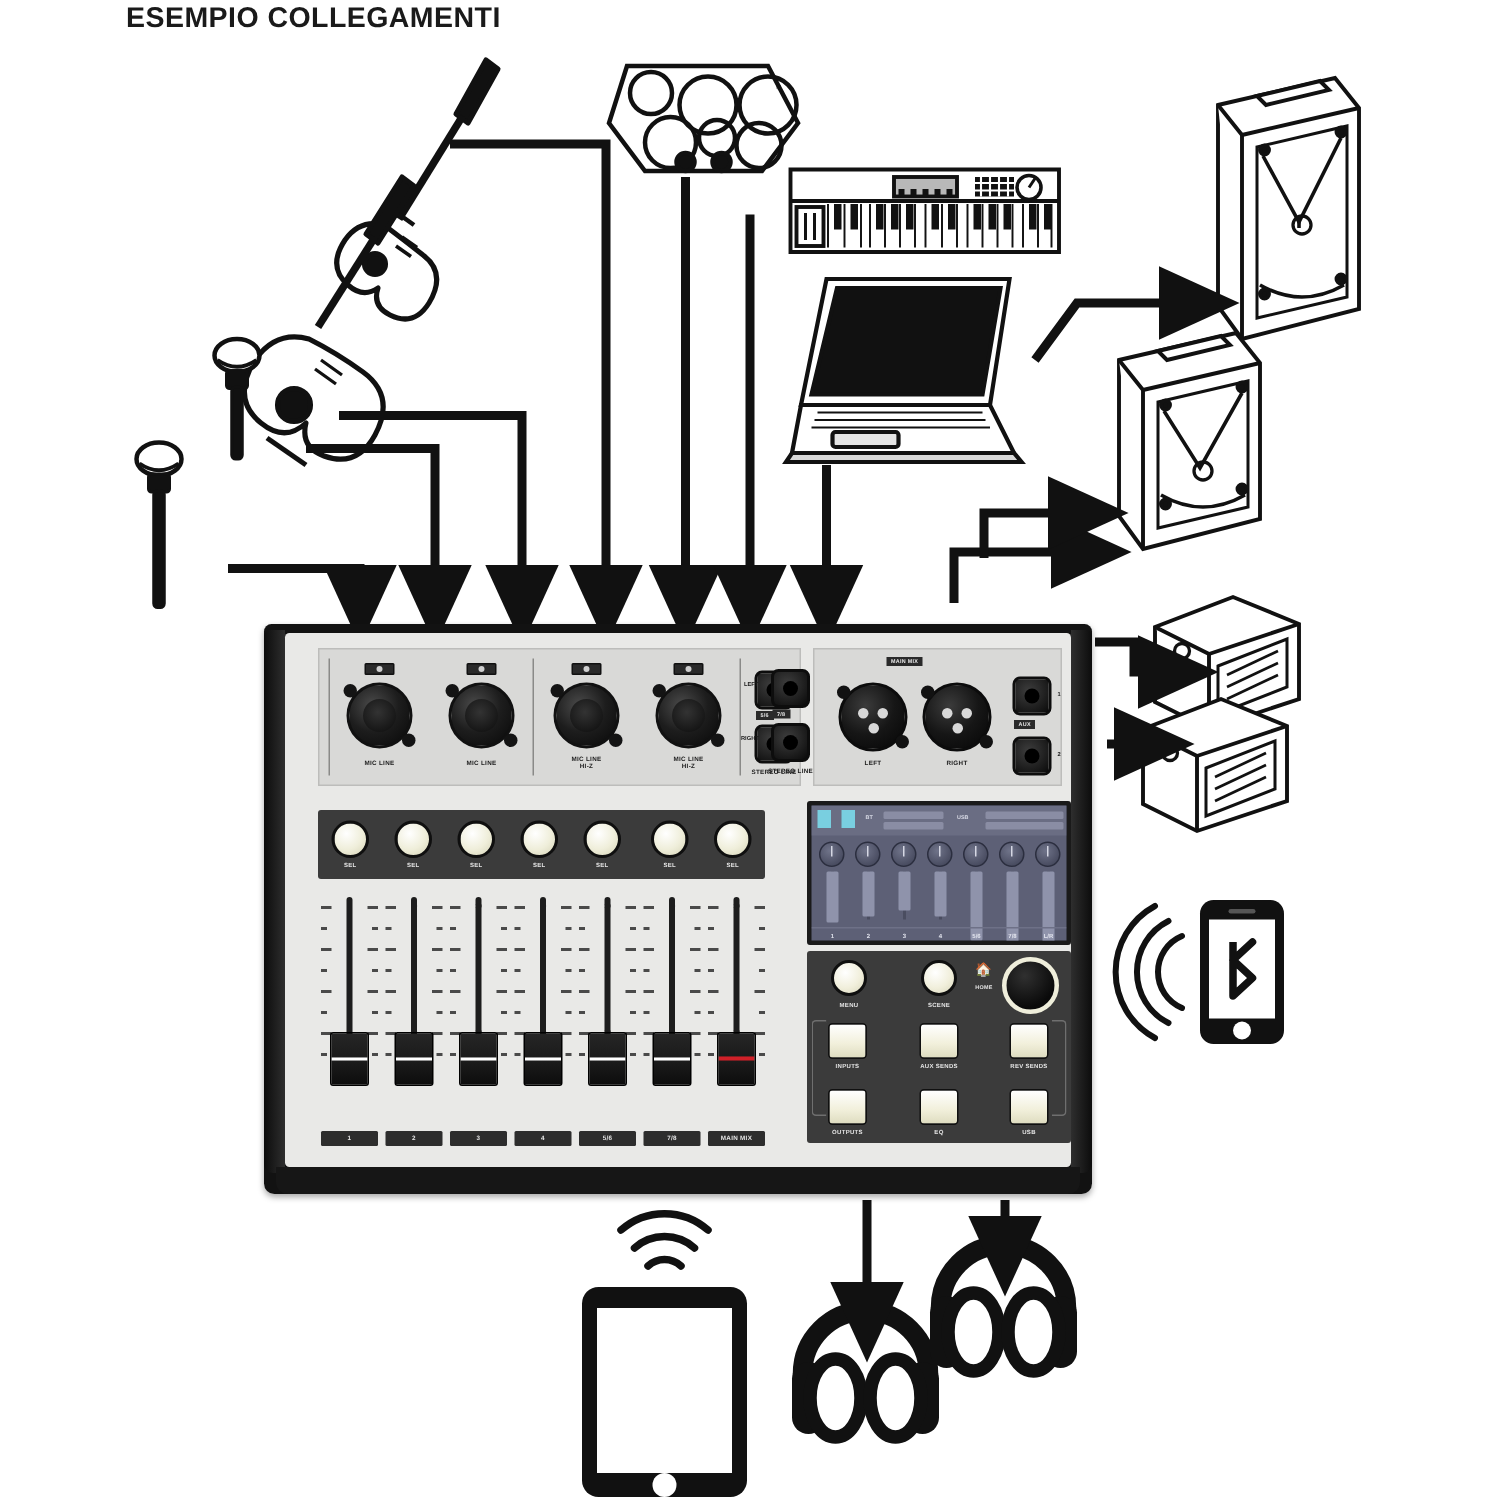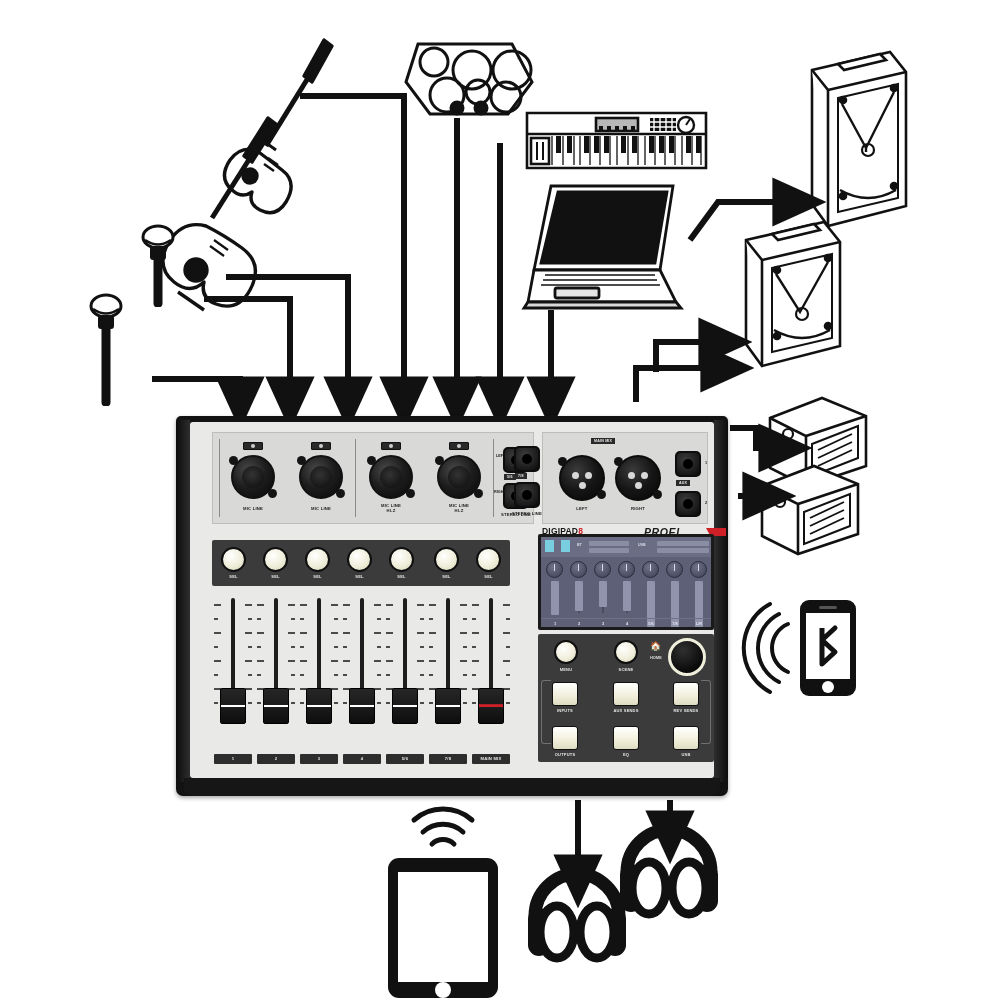--- a/index.html
+++ b/index.html
@@ -204,20 +204,21 @@
     color:#e3e3e3; font-weight:bold; letter-spacing:.2px; }
   .bracket { position:absolute; border:1px solid #6f6f6f; border-right:none;
     border-radius:3px 0 0 3px; }
   .bracket.r { border:1px solid #6f6f6f; border-left:none; border-radius:0 3px 3px 0; }
 </style>
 </head>
 <body>
 
 <div id="stage">
 
+  <div id="diagram-title">ESEMPIO COLLEGAMENTI</div>
 
   <svg class="layer" id="art" viewBox="0 0 1000 1000">
     <defs>
       <marker id="ah" markerWidth="9" markerHeight="9" refX="4.6" refY="4.5" orient="auto">
         <path d="M0,0.4 L9,4.5 L0,8.6 Z" fill="#111"></path>
       </marker>
     </defs>
 
     <g fill="none" stroke="#111" stroke-width="3.4" stroke-linejoin="round">
       <path d="M324,40 L332,46 L312,82 L304,76 Z" fill="#111"></path>
@@ -522,27 +523,20 @@
         </div>
         <div class="jlabel" style="left:65px;top:74px;width:60px">RIGHT</div>
 
         <div class="trs" style="left:132px;top:18px"></div>
         <div class="sidetag" style="left:162px;top:28px">1</div>
         <div class="minitag" style="left:133px;top:47px">AUX</div>
         <div class="trs" style="left:132px;top:58px"></div>
         <div class="sidetag" style="left:162px;top:68px">2</div>
       </div>
 
-      <div class="brandline">
-        <div class="brand-model">
-          <em style="font-style:normal">DIGIPAD</em><span>8</span>
-        </div>
-        <div class="brand-name">PROEL</div>
-        <div class="brand-flag"></div>
-      </div>
 
       <div class="sel-strip">
         <div class="selbtn" style="left:9px"></div>
         <div class="sellbl" style="left:9px">SEL</div>
         <div class="selbtn" style="left:51px"></div>
         <div class="sellbl" style="left:51px">SEL</div>
         <div class="selbtn" style="left:93px"></div>
         <div class="sellbl" style="left:93px">SEL</div>
         <div class="selbtn" style="left:135px"></div>
         <div class="sellbl" style="left:135px">SEL</div>

